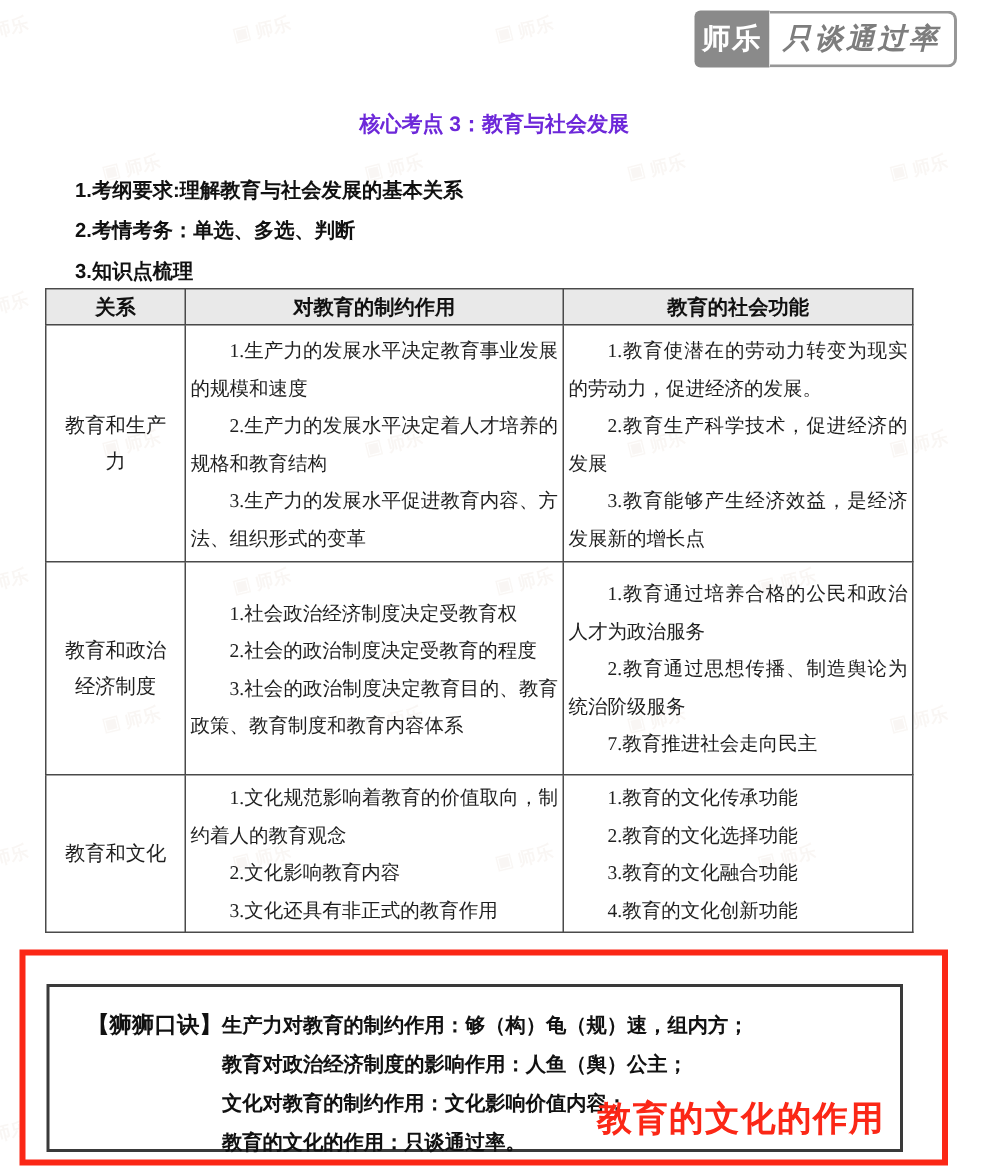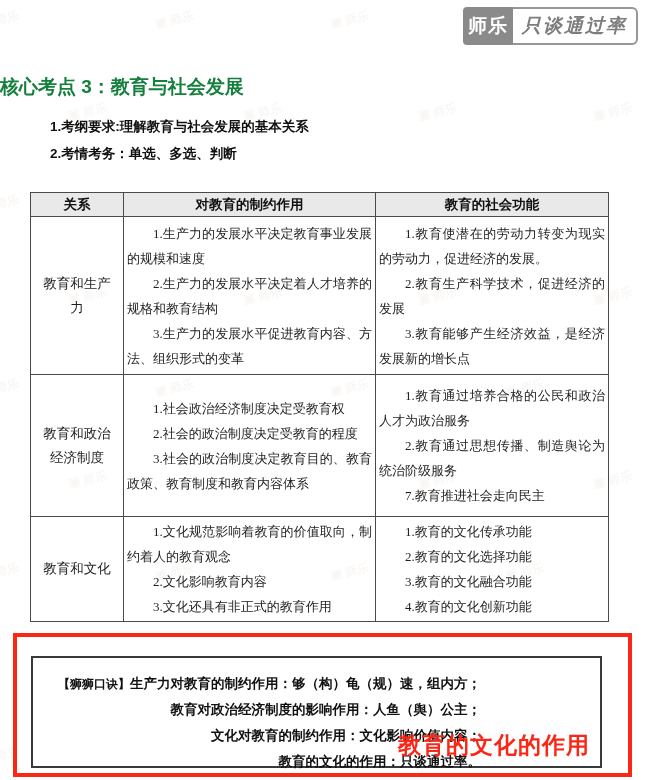--- a/index.html
+++ b/index.html
@@ -26,22 +26,22 @@
     border-radius:4px 0 0 4px;letter-spacing:1px;margin-left:20px;
   }
   .logo-slogan{
     border:2px solid #979797;border-left:none;border-radius:0 6px 6px 0;background:#fff;
     color:#7d7d7d;font-size:19px;display:flex;align-items:center;justify-content:center;
     padding:0 9px;font-family:"Liberation Serif",serif;font-style:italic;letter-spacing:2px;
     font-weight:bold;
   }
   
   .title{
-    position:absolute;top:74px;left:0;width:100%;
-    font-size:19px;font-weight:bold;color:#15803d;margin:0;z-index:1;
+    position:absolute;top:74px;left:0;width:100%;text-align:center;
+    font-size:14px;font-weight:bold;color:#6d28d9;margin:0;z-index:1;
   }
   .intro{position:absolute;top:119px;left:50px;z-index:1;}
   .intro p{margin:0 0 11px 0;font-size:13.5px;font-weight:bold;line-height:16px;color:#111;}
   
   .ktable{
     position:absolute;top:192px;left:30px;width:578px;border-collapse:collapse;
     table-layout:fixed;z-index:1;background:transparent;
   }
   .ktable th,.ktable td{border:1.5px solid var(--border-dark);}
   .ktable th{
@@ -63,22 +63,22 @@
   
   .mnemonic-outer{
     position:absolute;left:13px;top:633px;width:619px;height:144px;
     border:4px solid var(--accent-red);z-index:1;background:#fff;
   }
   .mnemonic-inner{
     position:absolute;left:14px;top:19px;width:571px;height:112px;
     border:2px solid #3a3a3a;background:#fff;
     display:flex;align-items:flex-start;padding:13px 6px 0 25px;
   }
-  .mnemonic-label{font-size:12px;font-weight:bold;line-height:26px;flex-shrink:0;color:#111;}
-  .mnemonic-lines p{margin:0;font-size:13.5px;font-weight:bold;line-height:26px;color:#111;text-align:right;}
+  .mnemonic-label{font-size:15px;font-weight:bold;line-height:26px;flex-shrink:0;color:#111;}
+  .mnemonic-lines p{margin:0;font-size:13.5px;font-weight:bold;line-height:26px;color:#111;}
   .red-note{
     position:absolute;right:38px;bottom:12px;color:var(--accent-red);
     font-size:23px;font-weight:bold;white-space:nowrap;letter-spacing:1px;z-index:2;
   }
 </style>
 </head>
 <body>
 
 <div class="page">
 
@@ -124,20 +124,21 @@
   <div class="logo">
     <span class="logo-mark">师乐</span>
     <span class="logo-slogan">只谈通过率</span>
   </div>
 
   <h1 class="title">核心考点 3：教育与社会发展</h1>
 
   <div class="intro">
     <p>1.考纲要求:理解教育与社会发展的基本关系</p>
     <p>2.考情考务：单选、多选、判断</p>
+    <p>3.知识点梳理</p>
   </div>
 
   <table class="ktable">
     <colgroup>
         <col class="col-rel">
         <col class="col-con">
         <col class="col-fun">
       </colgroup>
     <thead>
       <tr>

